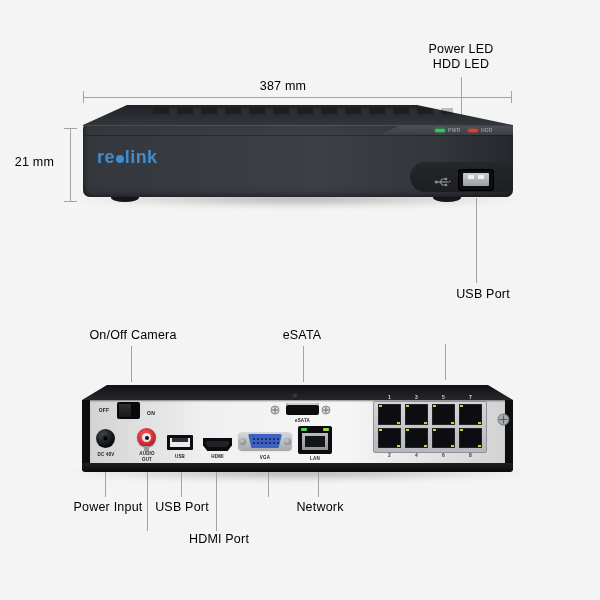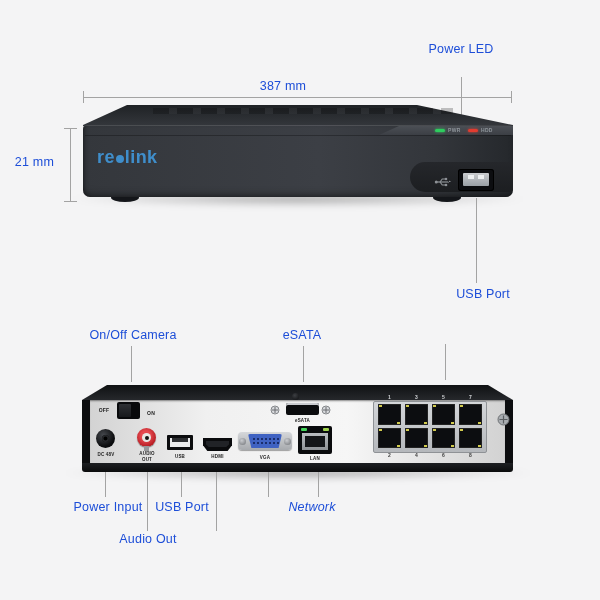--- a/index.html
+++ b/index.html
@@ -1,19 +1,19 @@
 <!DOCTYPE html>
 <html><head>
 <meta charset="utf-8">
 <style>
   html,body{margin:0;padding:0;}
   .stage{position:relative;width:600px;height:600px;background:#f4f4f5;overflow:hidden;
          font-family:"Liberation Sans",sans-serif;color:#424242;}
   .abs{position:absolute;}
-  .lbl{position:absolute;font-size:12.5px;color:#1d4ed8;letter-spacing:.2px;text-align:center;line-height:15px;}
+  .lbl{position:absolute;font-size:12.5px;color:#000000;letter-spacing:.2px;text-align:center;line-height:15px;}
   .cline{position:absolute;width:1px;background:#a3a3a3;}
   .hline{position:absolute;height:1px;background:#a3a3a3;}
   .tiny{position:absolute;font-weight:bold;color:#1d1d1d;text-align:center;line-height:6px;font-size:5px;letter-spacing:.2px;}
 
   
   .front-dev{position:absolute;left:83px;top:105px;width:378px;height:92px;}
   .f-shadow{position:absolute;left:66px;top:191px;width:464px;height:16px;
             background:radial-gradient(ellipse at center,rgba(0,0,0,.30),rgba(0,0,0,0) 70%);filter:blur(3px);}
   .f-top{position:absolute;left:0;top:0;width:430px;height:21px;
          background:linear-gradient(180deg,#1f2225,#34373c);
@@ -109,20 +109,21 @@
   <div class="cline" style="left:83px;top:91px;height:12px;"></div>
   <div class="cline" style="left:511px;top:91px;height:12px;"></div>
 
   <div class="lbl" style="left:6px;top:155px;width:48px;text-align:right;">21 mm</div>
   <div class="cline" style="left:70px;top:128px;height:74px;"></div>
   <div class="hline" style="left:64px;top:128px;width:13px;"></div>
   <div class="hline" style="left:64px;top:201px;width:13px;"></div>
 
   <div class="lbl" style="left:411px;top:42px;width:100px;">
     <div>Power LED</div>
+    <div>HDD LED</div>
   </div>
   <div class="cline" style="left:461px;top:77px;height:40px;"></div>
 
   <div class="f-shadow"></div>
   <div class="front-dev">
     <div class="foot" style="left:28px;"></div>
     <div class="foot" style="left:350px;"></div>
     <div class="f-top"></div>
     <div class="f-vents"></div>
     <div class="f-face"></div>
@@ -283,16 +284,16 @@
 
   <div class="cline" style="left:105px;top:472px;height:25px;"></div>
   <div class="cline" style="left:147px;top:472px;height:59px;"></div>
   <div class="cline" style="left:181px;top:472px;height:25px;"></div>
   <div class="cline" style="left:216px;top:472px;height:59px;"></div>
   <div class="cline" style="left:268px;top:472px;height:25px;"></div>
   <div class="cline" style="left:318px;top:472px;height:25px;"></div>
 
   <div class="lbl" style="left:48px;top:500px;width:120px;">Power Input</div>
   <div class="lbl" style="left:132px;top:500px;width:100px;">USB Port</div>
-  <div class="lbl" style="left:262px;top:500px;width:100px;font-style:italic;">Network</div>
-  <div class="lbl" style="left:98px;top:532px;width:100px;">Audio Out</div>
+  <div class="lbl" style="left:270px;top:500px;width:100px;">Network</div>
+  <div class="lbl" style="left:169px;top:532px;width:100px;">HDMI Port</div>
 
 </div>
 
 </body></html>

